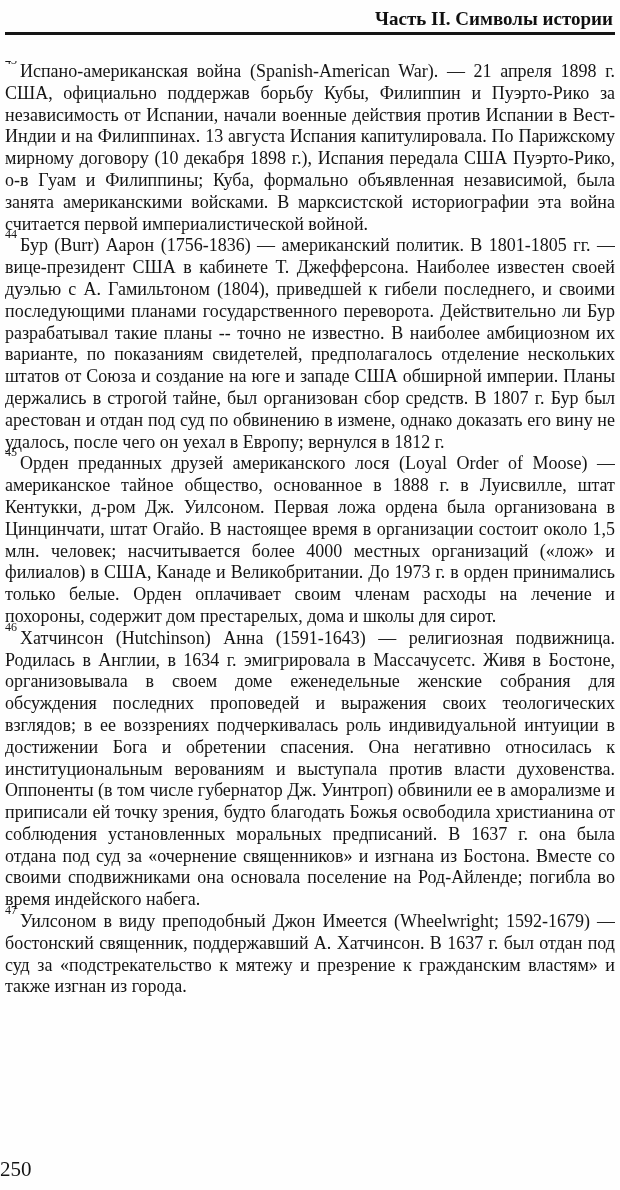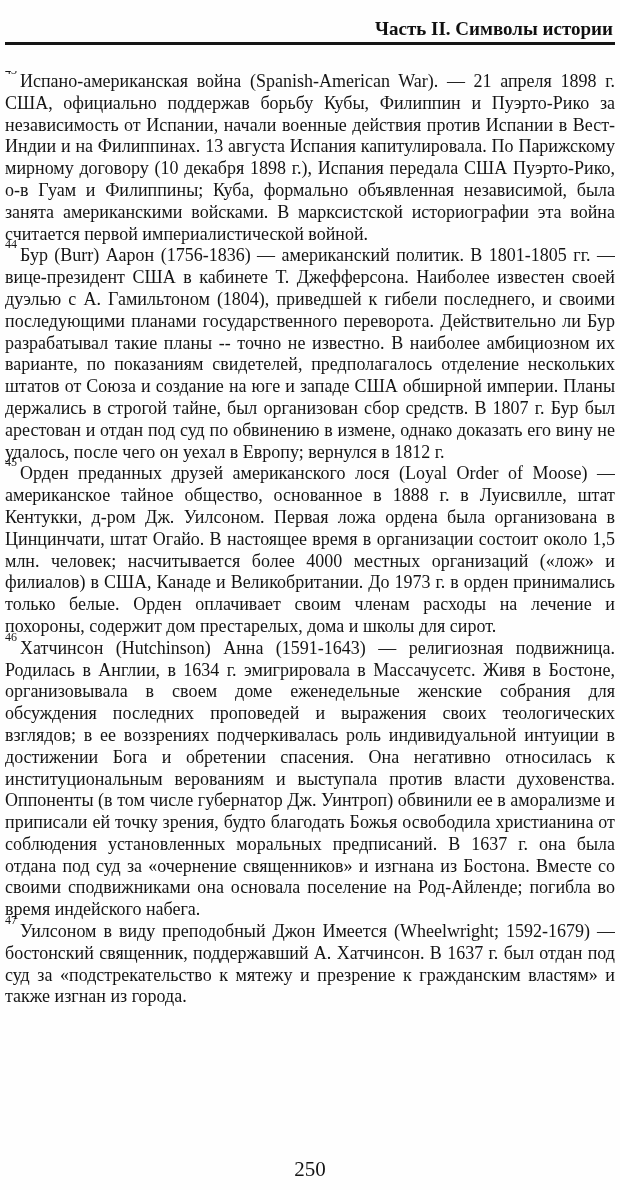--- a/index.html
+++ b/index.html
@@ -8,21 +8,21 @@
     background: #ffffff;
   }
   .page {
     position: relative;
     width: 620px;
     height: 1190px;
     box-sizing: border-box;
     background: #fefefe;
     color: #141414;
     font-family: "Liberation Serif", "DejaVu Serif", serif;
-    padding: 18px 5px 0 5px;
+    padding: 8px 5px 0 5px;
     overflow: hidden;
   }
   .header-title {
     text-align: right;
     font-weight: bold;
     font-size: 19px;
     line-height: 22px;
     padding-right: 2px;
     color: #101010;
   }
@@ -51,21 +51,21 @@
     top: -6px;
     padding-right: 3px;
   }
   .seg-italic { }
   .seg-normal { font-style: normal; }
   .footer {
     position: absolute;
     left: 0;
     bottom: 8px;
     width: 100%;
-    text-align: center;
+    text-align: left;
     font-size: 21px;
     color: #141414;
     background: #fefefe;
   }
 </style>
 </head>
 <body>
 
 <div class="page">
   <div class="header">

